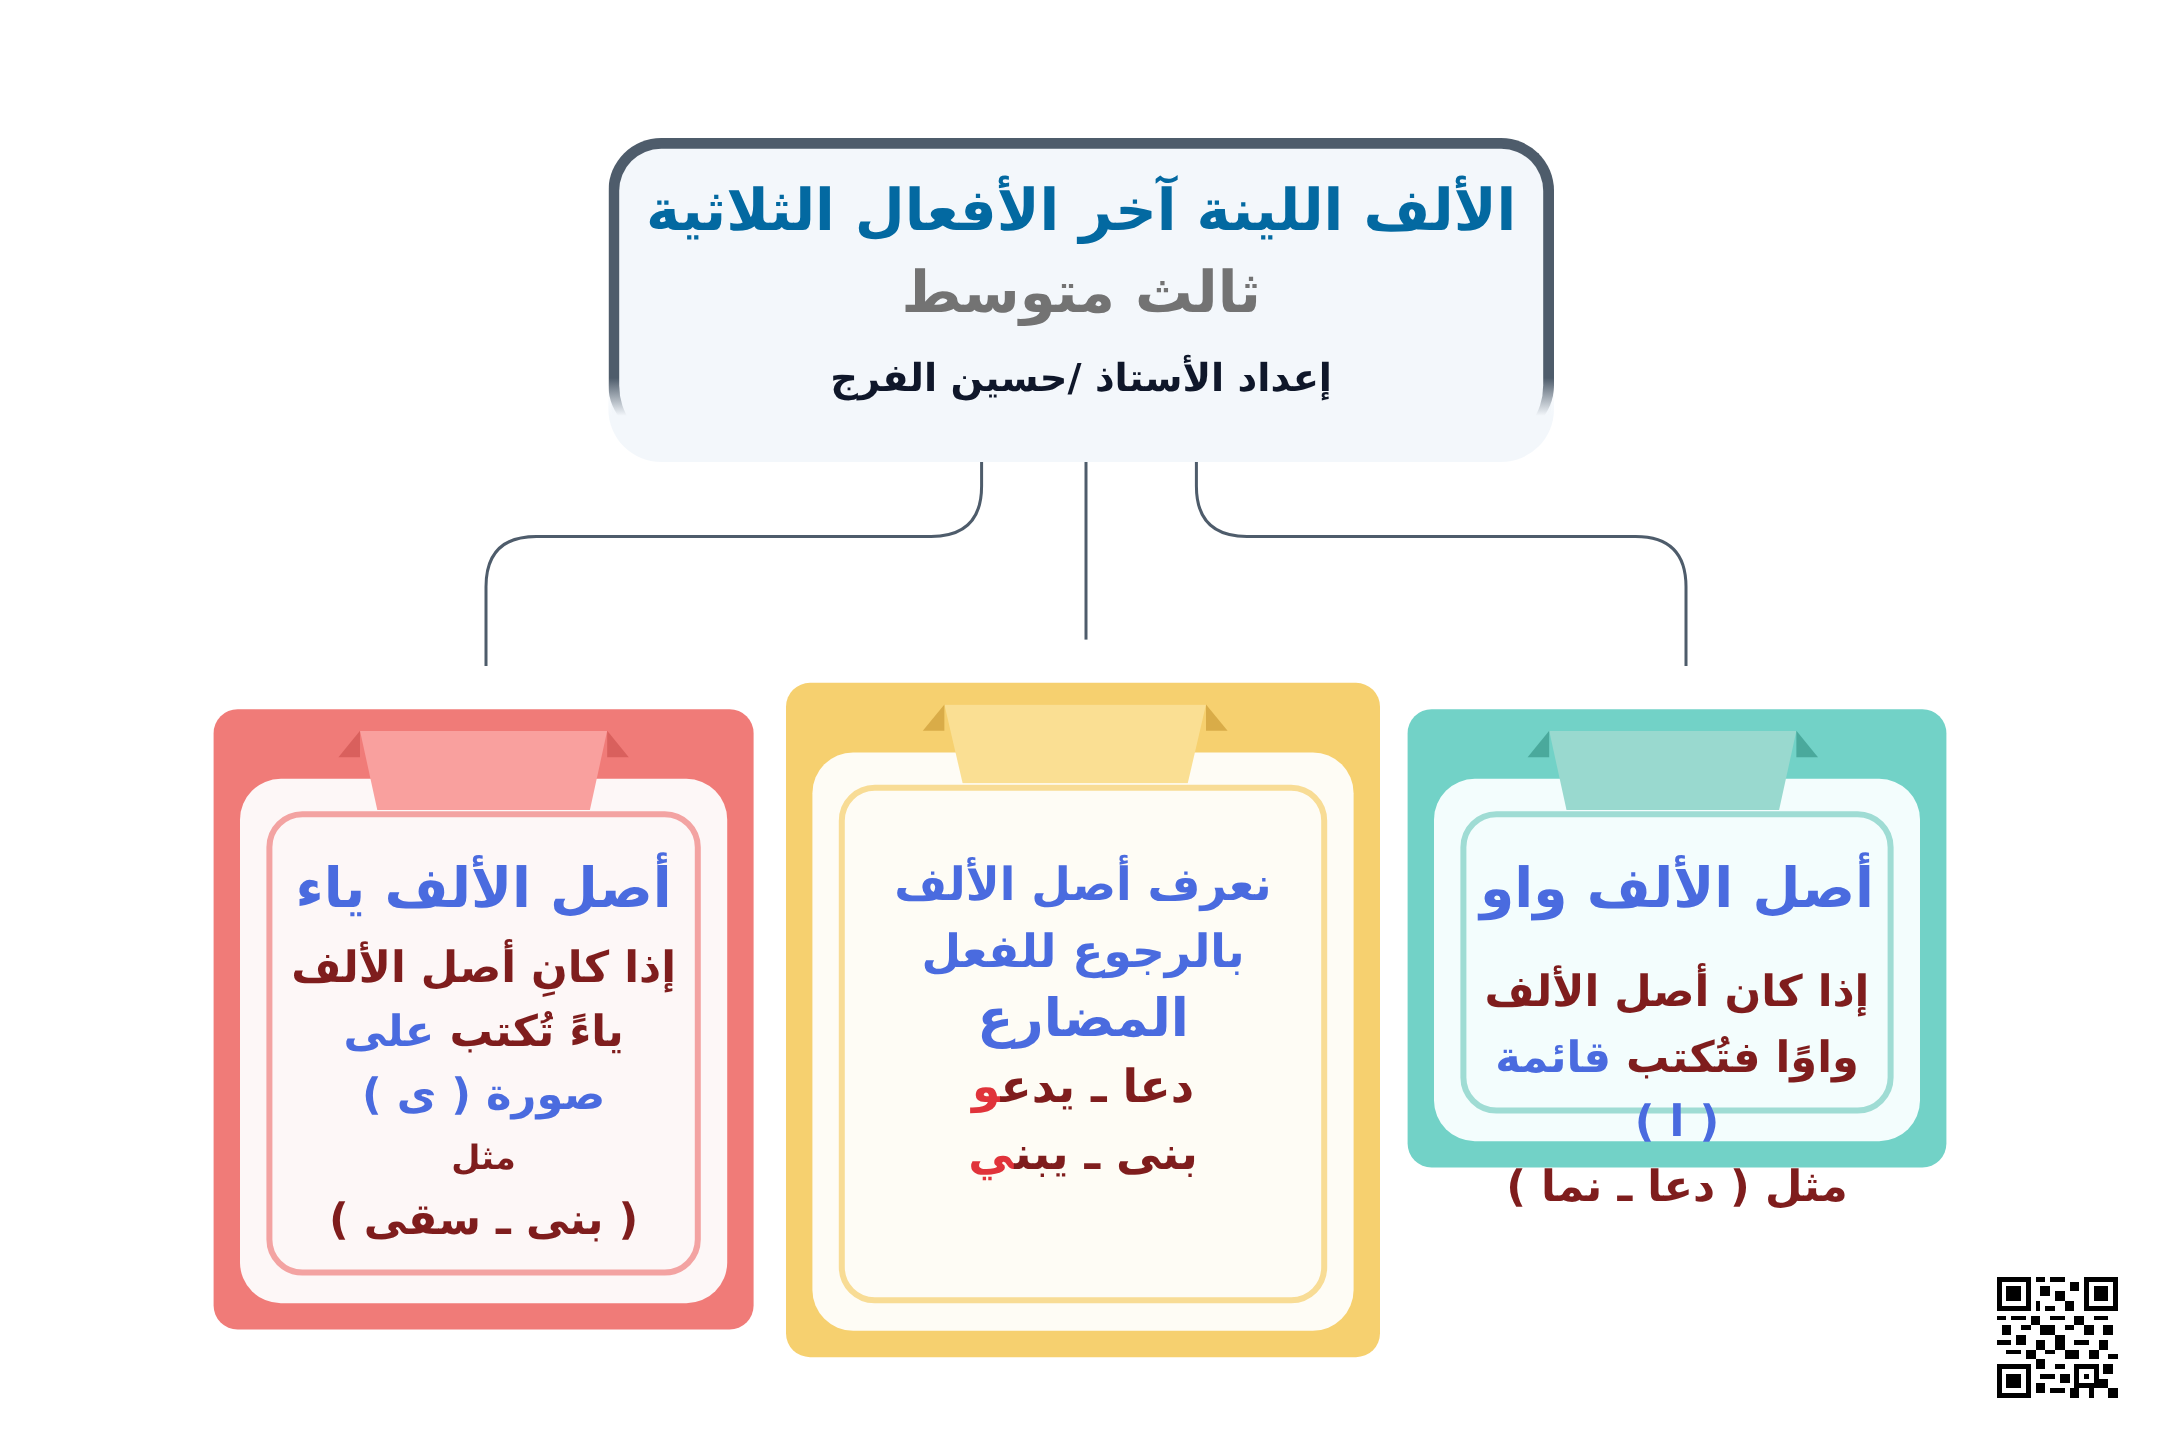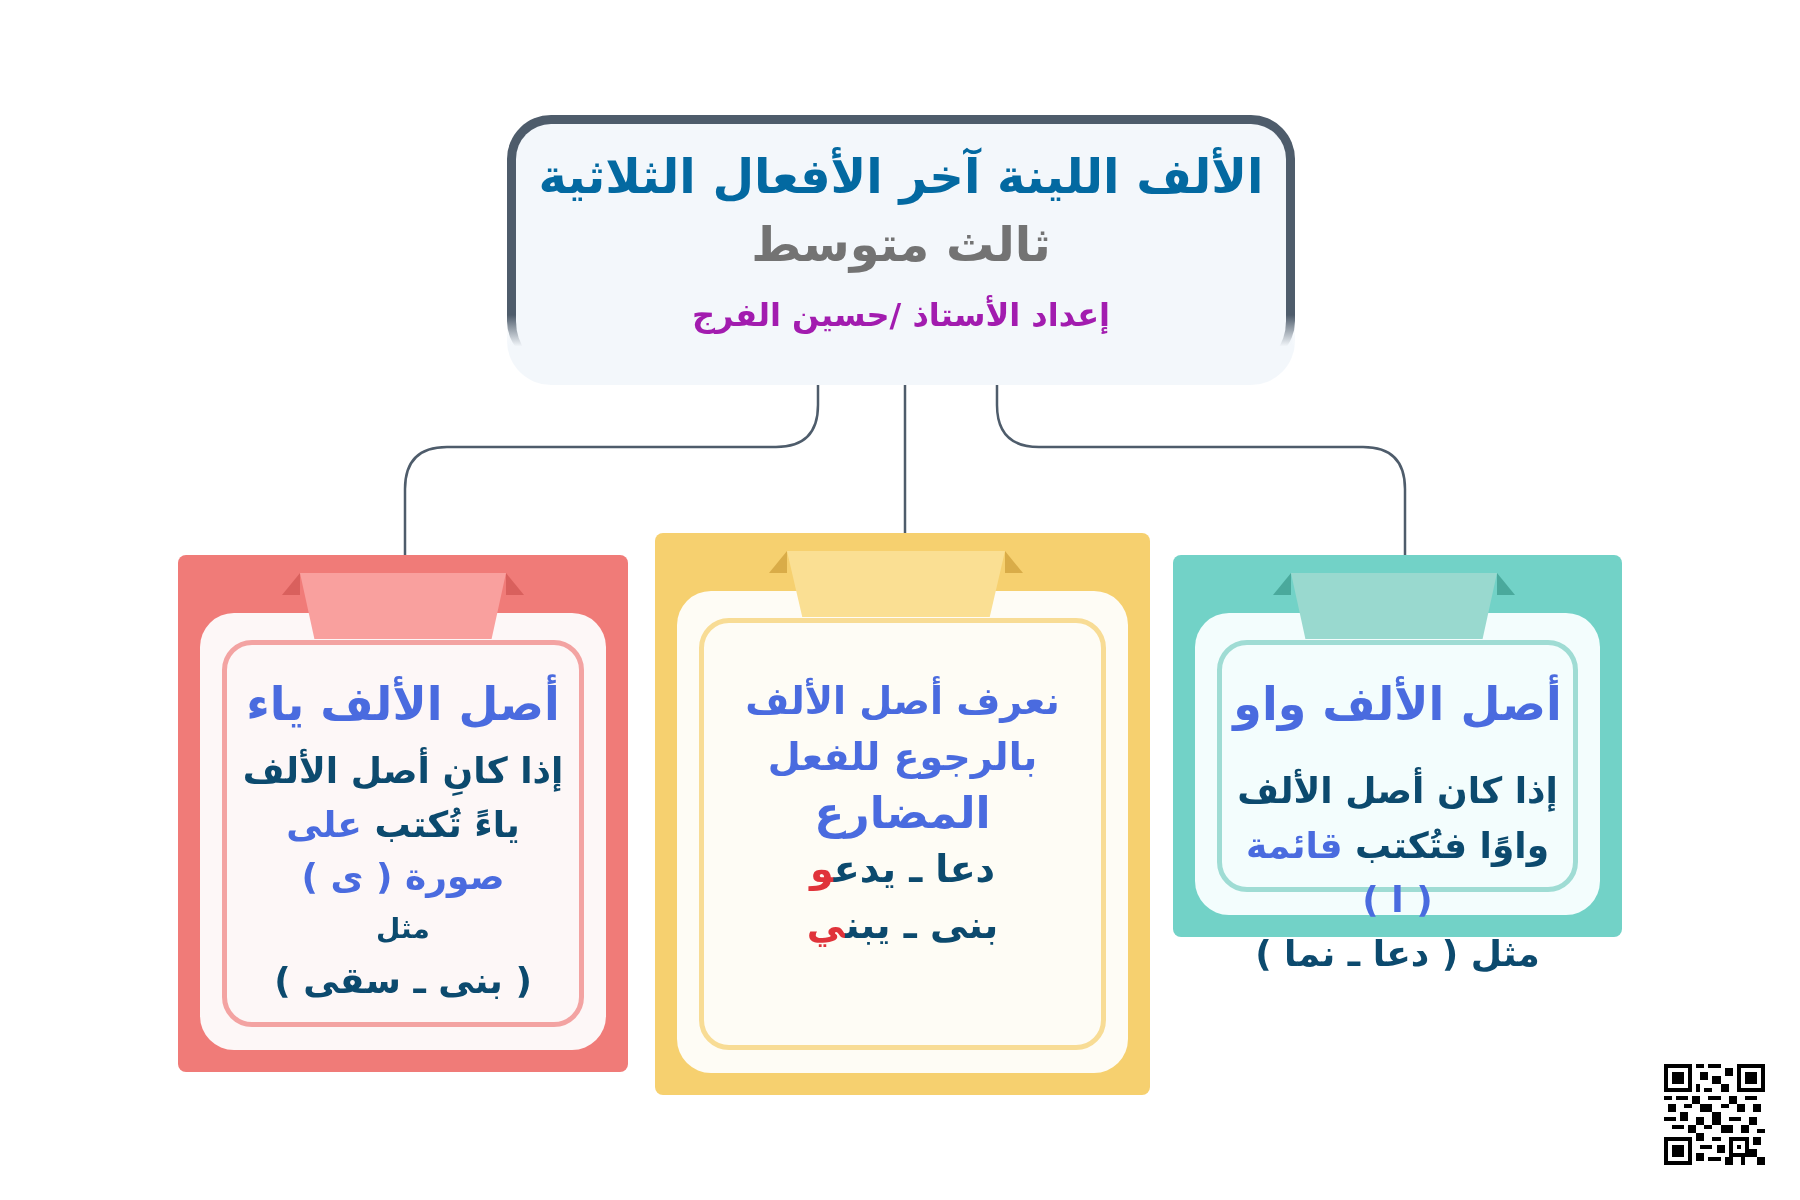--- a/index.html
+++ b/index.html
@@ -12,40 +12,40 @@
     background:#f3f7fb; box-sizing:border-box;
     border-top:9px solid #4e5c6b; border-left:9px solid #4e5c6b; border-right:9px solid #4e5c6b;
     border-bottom:0;
     box-shadow: 0 14px 0 -2px #eef3f8; }
   .title-box .fade { position:absolute; left:-9px; right:-9px; bottom:-20px; height:70px;
     background:linear-gradient(to bottom, rgba(243,247,251,0) 0%, #f3f7fb 45%, #f3f7fb 100%);
     border-radius:0 0 44px 44px; }
   .title-text { position:absolute; left:0; right:0; text-align:center; direction:rtl; font-weight:bold; }
   .t1 { top:24px; font-size:48px; color:#0369a1; }
   .t2 { top:92px; font-size:48px; color:#737373; }
-  .t3 { top:172px; font-size:32px; color:#a21caf; }
+  .t3 { top:172px; font-size:32px; color:#0f172a; }
 
   
   svg.connectors { position:absolute; left:0; top:0; width:1800px; height:1200px; pointer-events:none; }
 
   
-  .card { position:absolute; border-radius:8px; box-sizing:border-box; }
+  .card { position:absolute; border-radius:20px; box-sizing:border-box;margin-top:36px; }
   .card .inner { position:absolute; left:22px; right:22px; top:58px; bottom:22px; border-radius:34px; }
   .card .frame { position:absolute; left:44px; right:44px; top:85px; bottom:45px; border-radius:30px;
     border:5px solid; box-sizing:border-box; }
   .card .tab { position:absolute; top:18px; height:66px; clip-path:polygon(0 0,100% 0,93% 100%,7% 100%); }
   .card .ear-l, .card .ear-r { position:absolute; top:18px; width:0; height:0;
     border-bottom:22px solid; }
   .card .ear-l { border-left:18px solid transparent; }
   .card .ear-r { border-right:18px solid transparent; }
 
   .content { position:absolute; left:50px; right:50px; text-align:center; direction:rtl; font-weight:bold; }
   .line { display:block; white-space:nowrap; }
   .blue { color:#4a6bdf; }
-  .green { color:#0c4a6e; }
+  .green { color:#7f1d1d; }
   .red { color:#e0333a; }
 
   
   .card-left { left:178px; top:555px; width:450px; height:517px; background:#f07b78; }
   .card-left .inner { background:#fdf7f7; }
   .card-left .frame { border-color:#f3a3a2; background:#fdf7f7; }
   .card-left .tab { left:122px; width:206px; background:#f9a09e; }
   .card-left .ear-l { left:104px; border-bottom-color:#d9605d; }
   .card-left .ear-r { left:328px; border-bottom-color:#d9605d; }
 

